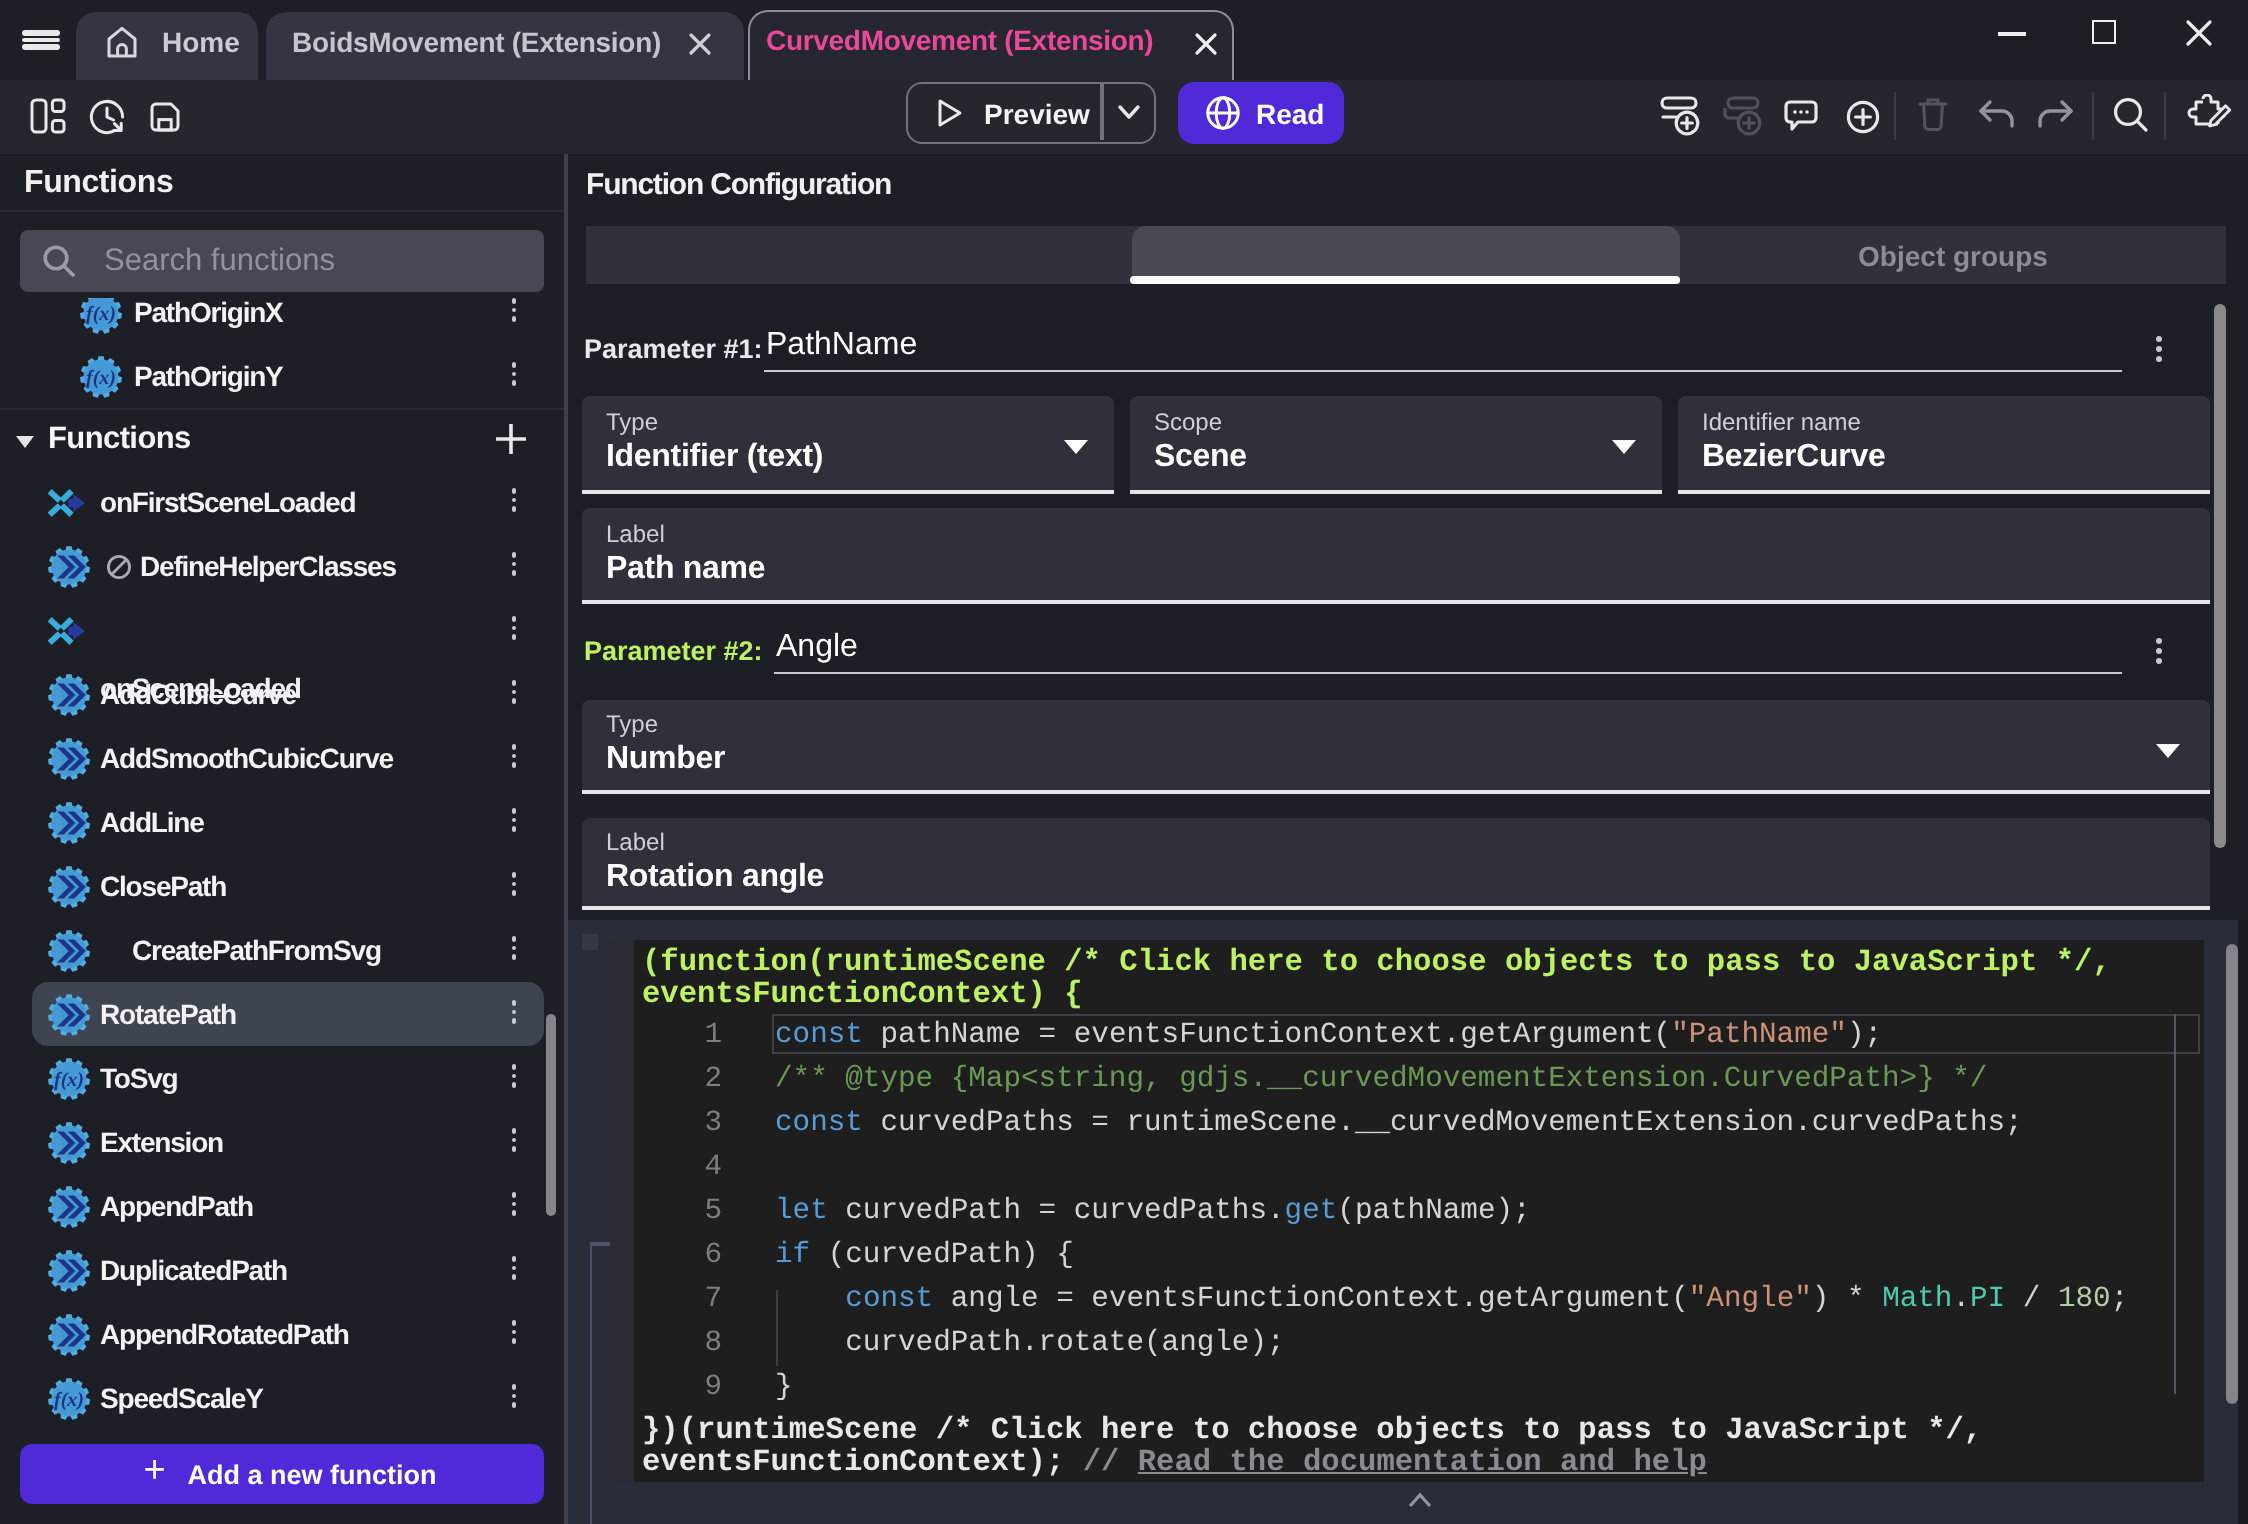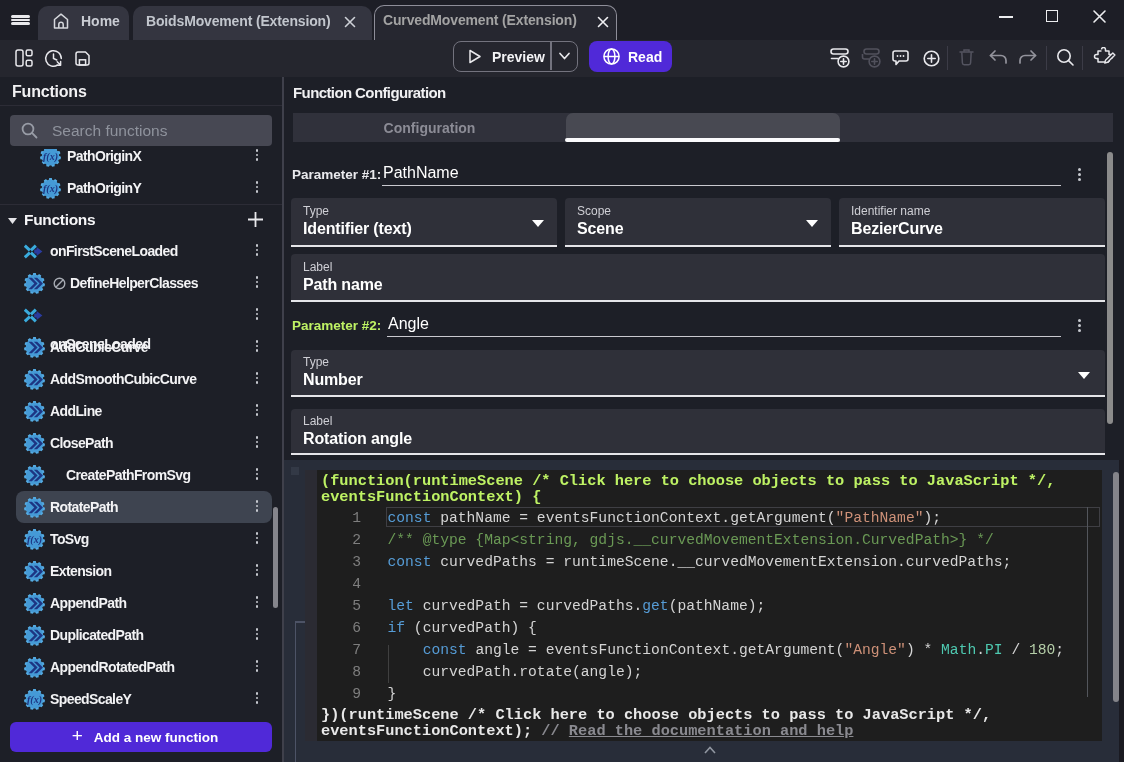--- a/index.html
+++ b/index.html
@@ -26,21 +26,21 @@
   </svg>
   <div class="abs" style="left:81px;top:13px;font-size:14px;font-weight:600;color:#c9ccd3;">Home</div>
 
   <div class="abs" style="left:133px;top:6px;width:239px;height:34px;background:#343540;border-radius:10px 10px 0 0;"></div>
   <div class="abs" style="left:146px;top:13px;font-size:14px;font-weight:600;letter-spacing:-0.15px;color:#c2c6cd;">BoidsMovement (Extension)</div>
   <svg class="abs" style="left:343px;top:15px;" width="14" height="14" viewBox="0 0 14 14">
     <path d="M2.5 2.5 L11.5 11.5 M11.5 2.5 L2.5 11.5" stroke="#ced1d7" stroke-width="1.6" stroke-linecap="round"></path>
   </svg>
 
   <div class="abs" style="left:374px;top:5px;width:243px;height:35px;background:#262730;border:1.5px solid #8e8e99;border-bottom:none;border-radius:10px 10px 0 0;"></div>
-  <div class="abs" style="left:383px;top:12px;font-size:14px;font-weight:700;letter-spacing:-0.15px;color:#a3a3a3;">CurvedMovement (Extension)</div>
+  <div class="abs" style="left:383px;top:12px;font-size:14px;font-weight:700;letter-spacing:-0.15px;color:#ec4899;">CurvedMovement (Extension)</div>
   <svg class="abs" style="left:596px;top:15px;" width="14" height="14" viewBox="0 0 14 14">
     <path d="M2.5 2.5 L11.5 11.5 M11.5 2.5 L2.5 11.5" stroke="#f0f0f3" stroke-width="1.6" stroke-linecap="round"></path>
   </svg>
 
   <div class="abs" style="left:999px;top:16px;width:14px;height:1.8px;background:#ecedef;"></div>
   <div class="abs" style="left:1046px;top:10px;width:12px;height:12px;border:1.4px solid #ecedef;"></div>
   <svg class="abs" style="left:1092px;top:9px;" width="15" height="15" viewBox="0 0 15 15">
     <path d="M2 2 L13 13 M13 2 L2 13" stroke="#ecedef" stroke-width="1.6" stroke-linecap="round"></path>
   </svg>
 
@@ -326,21 +326,21 @@
   <div class="abs" style="left:10px;top:722px;width:262px;height:30px;background:#5029d8;border-radius:6px;"></div>
   <div class="abs" style="left:10px;top:722px;width:262px;height:30px;display:flex;align-items:center;justify-content:center;color:#fff;font-size:13.5px;font-weight:700;padding-left:8px;"><span style="font-size:19px;font-weight:400;margin-right:11px;margin-top:-2px;">+</span> Add a new function</div>
 
   <div class="abs" style="left:272.5px;top:507px;width:5px;height:101px;background:#85858c;border-radius:2.5px;"></div>
 
   <div class="abs" style="left:284px;top:77px;width:840px;height:685px;background:#1d1f27;"></div>
   <div class="abs" style="left:293px;top:84px;font-size:15px;font-weight:600;letter-spacing:-0.6px;color:#f0f0f2;">Function Configuration</div>
 
   <div class="abs" style="left:293px;top:113px;width:820px;height:29px;background:#30313b;"></div>
   <div class="abs" style="left:566px;top:113px;width:274px;height:29px;background:#484952;border-radius:7px 7px 0 0;"></div>
-  <div class="abs" style="left:293px;top:113px;width:273px;height:29px;display:flex;align-items:center;justify-content:center;font-size:14px;font-weight:700;color:#8c8c96;">Configuration</div>
+  <div class="abs" style="left:840px;top:113px;width:273px;height:29px;display:flex;align-items:center;justify-content:center;font-size:14px;font-weight:700;color:#8c8c96;">Object groups</div>
   <div class="abs" style="left:565px;top:138px;width:275px;height:3.5px;background:#fafafc;border-radius:2px;"></div>
 
   <div class="abs" style="left:292px;top:167px;font-size:13.5px;font-weight:700;color:#e9e9ed;">Parameter #1:</div>
   <div class="abs" style="left:383px;top:164px;font-size:16px;font-weight:400;color:#ffffff;">PathName</div>
   <div class="abs" style="left:382px;top:185px;width:679px;height:1px;background:#c9c9cf;"></div>
   <div class="abs" style="left:1078px;top:167.5px;width:3px;height:3px;border-radius:50%;background:#c6c9cf;"></div>
     <div class="abs" style="left:1078px;top:172.5px;width:3px;height:3px;border-radius:50%;background:#c6c9cf;"></div>
     <div class="abs" style="left:1078px;top:177.5px;width:3px;height:3px;border-radius:50%;background:#c6c9cf;"></div>
 
   <div class="abs" style="left:291px;top:198px;width:266px;height:49px;background:#2f3039;border-bottom:2px solid #e5e5e9;border-radius:4px 4px 0 0;"></div>

